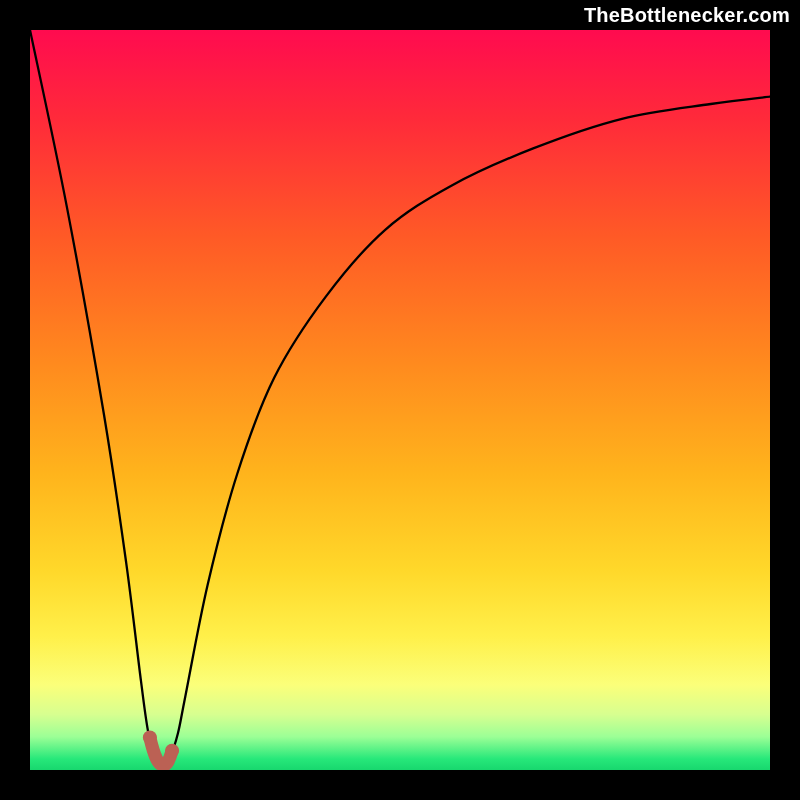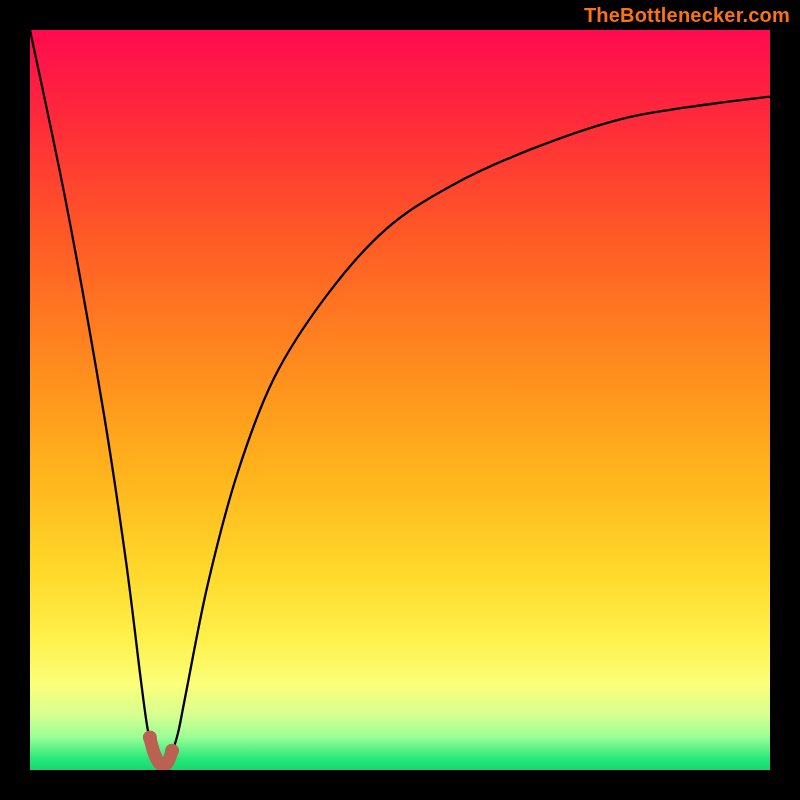--- a/index.html
+++ b/index.html
@@ -15,21 +15,21 @@
     width: 800px;
     height: 800px;
     background: #000;
   }
   .attribution {
     position: absolute;
     top: 4px;
     right: 10px;
     font-size: 20px;
     font-weight: bold;
-    color: #f97316;
+    color: #ffffff;
     letter-spacing: 0.2px;
     z-index: 3;
   }
   .plot-area {
     position: absolute;
     left: 30px;
     top: 30px;
     width: 740px;
     height: 740px;
     overflow: hidden;

